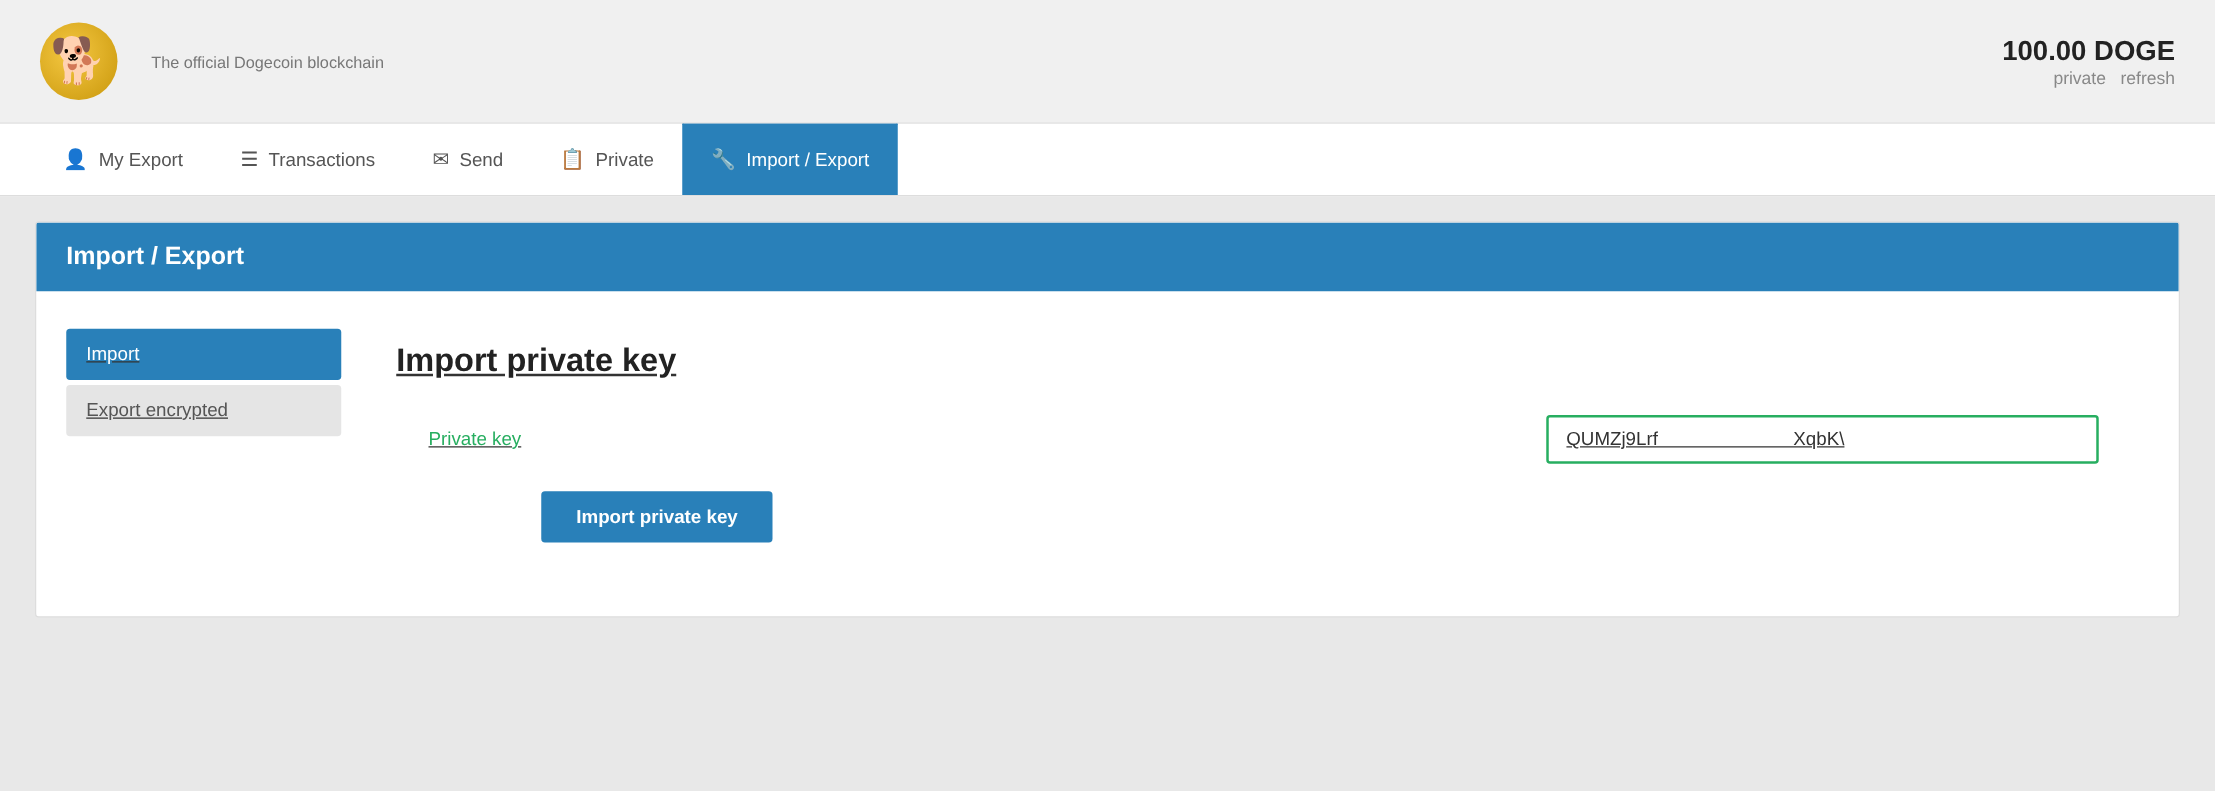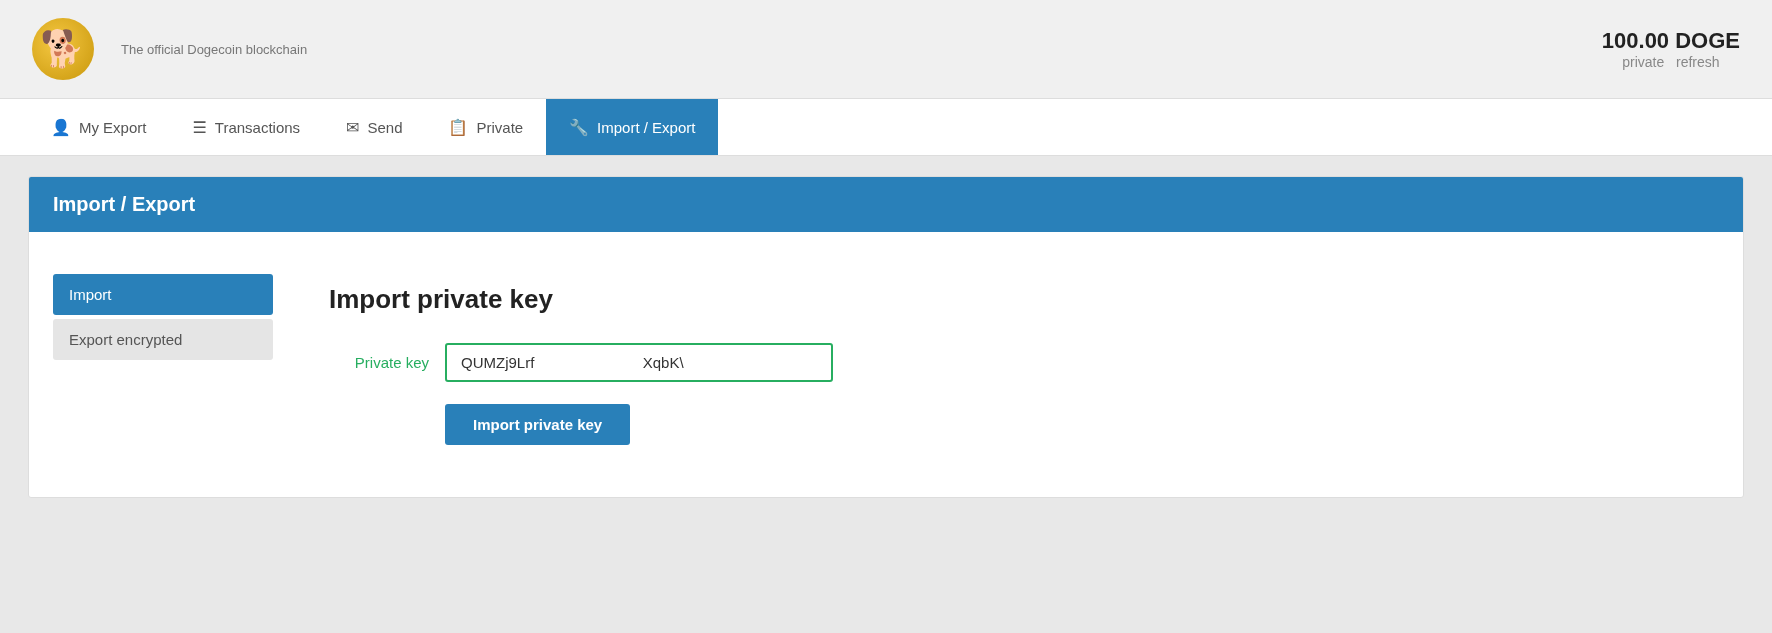--- a/index.html
+++ b/index.html
@@ -44,21 +44,21 @@
       font-weight: 700;
       color: #222;
       line-height: 1.1;
     }
     .logo-text p {
       font-size: 13px;
       color: #777;
       margin-left: 13px;
     }
     .header-right {
-      text-align: center;
+      text-align: right;
       margin-left: 11px;
     }
     .header-balance {
       font-size: 22px;
       font-weight: 700;
       color: #222;
     }
     .header-links {
       font-size: 14px;
       color: #888;
@@ -116,23 +116,24 @@
     }
     .section-header {
       background: #2980b9;
       color: #fff;
       padding: 16px 24px;
       font-size: 20px;
       font-weight: 600;
     }
     .section-body {
       display: flex;
-      padding: 42px 24px;
-      gap: 16px;
+      padding: 30px 24px;
+      gap: 4px;
       min-height: 260px;
+      text-decoration: underline;
     }
 
     
     .side-menu {
       width: 220px;
       flex-shrink: 0;
       display: flex;
       flex-direction: column;
       gap: 4px;
     }
@@ -163,31 +164,32 @@
       color: #222;
       margin-bottom: 28px;
     }
 
     
     .form-row {
       display: flex;
       align-items: center;
       gap: 16px;
       margin-bottom: 22px;
+      justify-content: space-between;
     }
     .form-label {
       color: #27ae60;
       font-size: 15px;
       font-weight: 500;
       width: 100px;
       text-align: right;
       flex-shrink: 0;
     }
     .form-input {
-      width: 388px;
+      width: 442px;
       padding: 9px 14px;
       font-size: 15px;
       border: 2px solid #27ae60;
       border-radius: 3px;
       outline: none;
       color: #333;
     }
 
     .import-btn {
       background: #2980b9;

